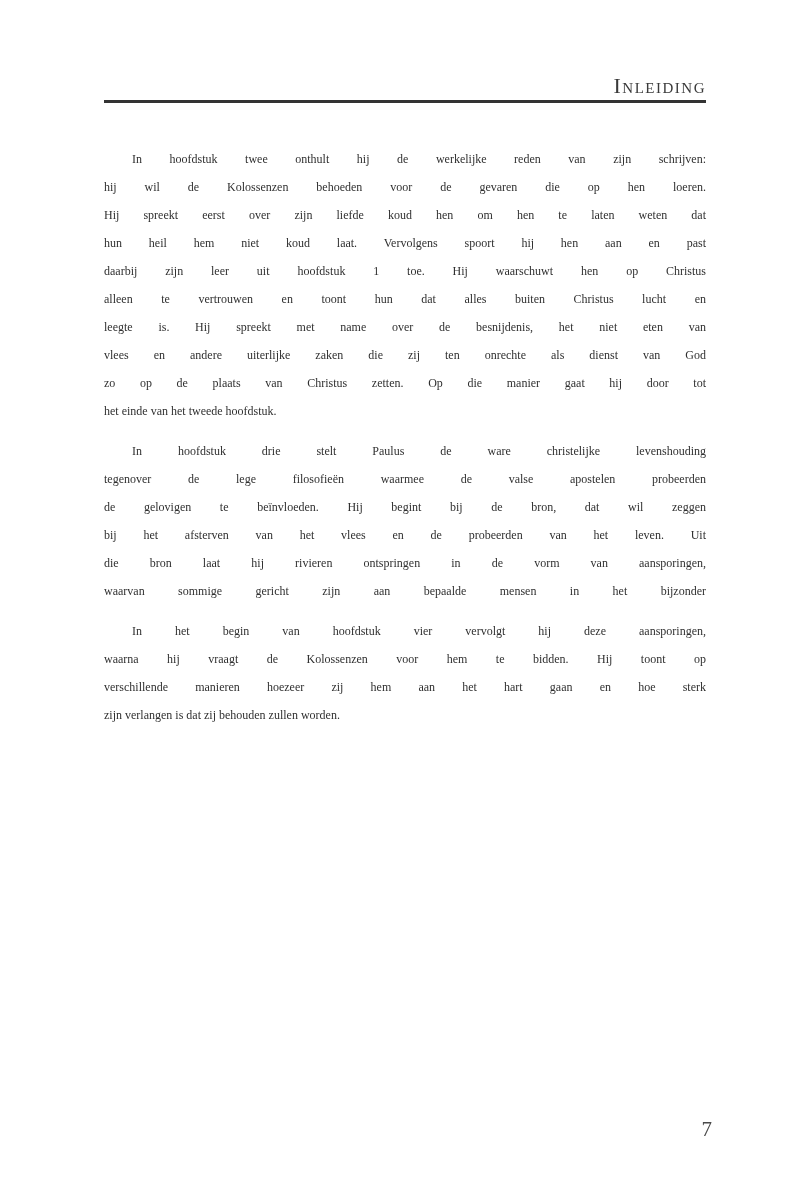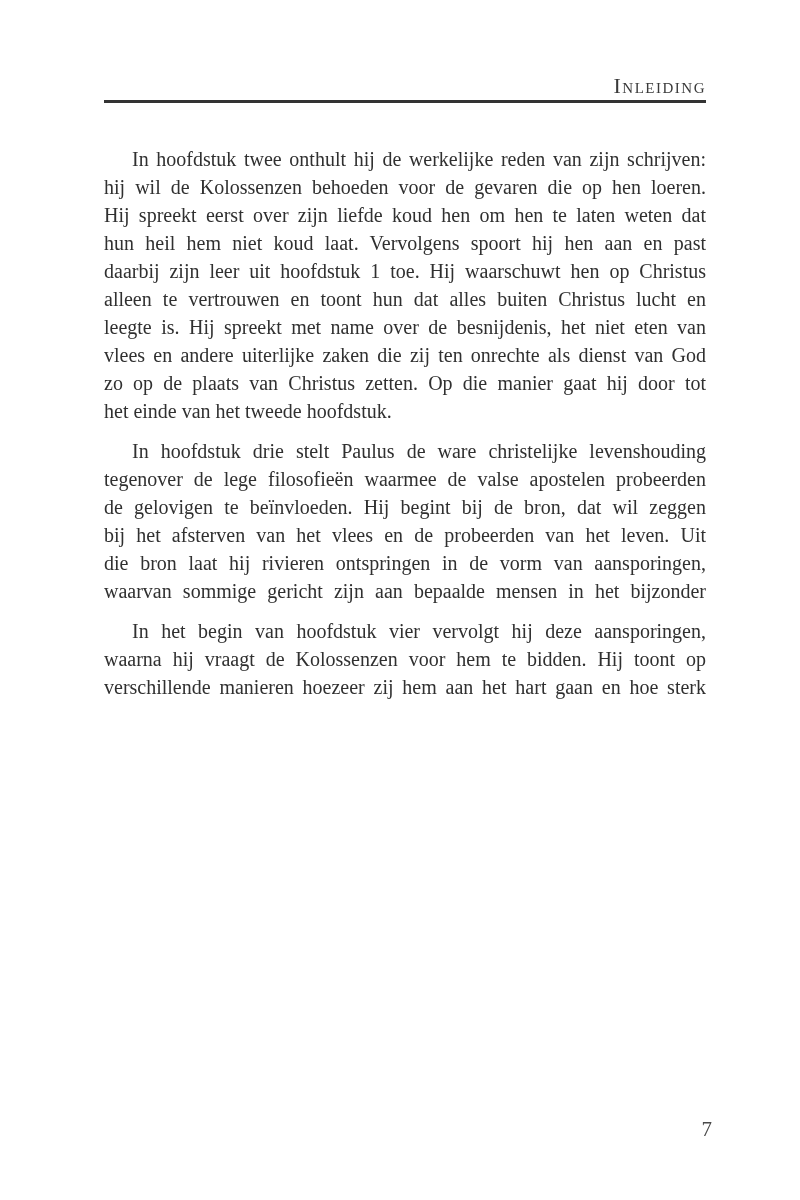--- a/index.html
+++ b/index.html
@@ -26,21 +26,21 @@
     line-height: 24px;
   }
   .running-head .title {
     font-variant: small-caps;
     font-size: 22px;
     letter-spacing: 1.5px;
     color: #3a3a3a;
   }
   .body-text {
     margin-top: 42px;
-    font-size: 20px;
+    font-size: 12px;
     line-height: 28px;
     color: #303030;
   }
   .para + .para {
     margin-top: 12px;
   }
   .line {
     text-align: justify;
     text-align-last: justify;
   }
@@ -86,17 +86,18 @@
         <div class="line">tegenover de lege filosofieën waarmee de valse apostelen probeerden</div>
         <div class="line">de gelovigen te beïnvloeden. Hij begint bij de bron, dat wil zeggen</div>
         <div class="line">bij het afsterven van het vlees en de probeerden van het leven. Uit</div>
         <div class="line">die bron laat hij rivieren ontspringen in de vorm van aansporingen,</div>
         <div class="line">waarvan sommige gericht zijn aan bepaalde mensen in het bijzonder</div>
       </div>
       <div class="para">
         <div class="line first">In het begin van hoofdstuk vier vervolgt hij deze aansporingen,</div>
         <div class="line">waarna hij vraagt de Kolossenzen voor hem te bidden. Hij toont op</div>
         <div class="line">verschillende manieren hoezeer zij hem aan het hart gaan en hoe sterk</div>
+        <div class="line last">zijn verlangen is dat zij behouden zullen worden.</div>
       </div>
     </div>
 </div>
 
 <div class="folio">7</div>
 
 </body></html>

